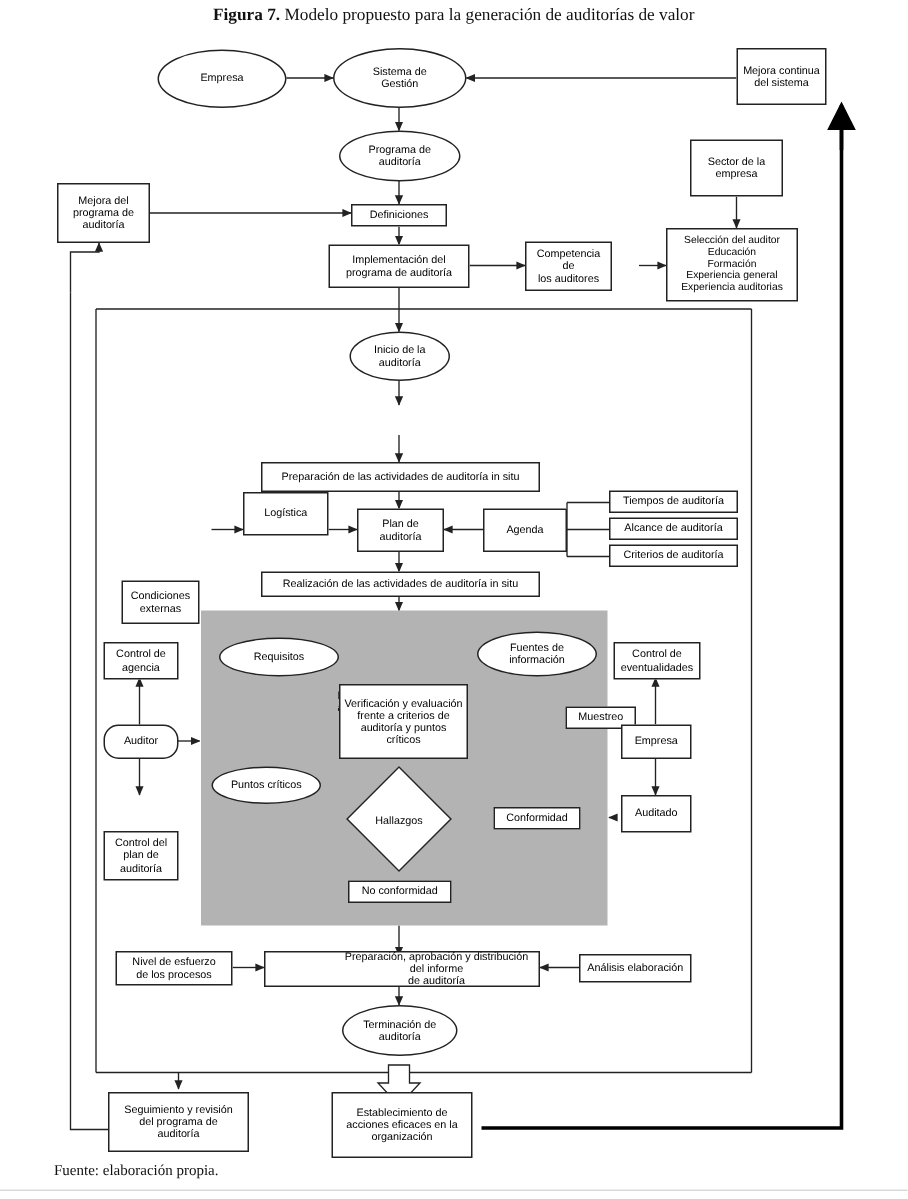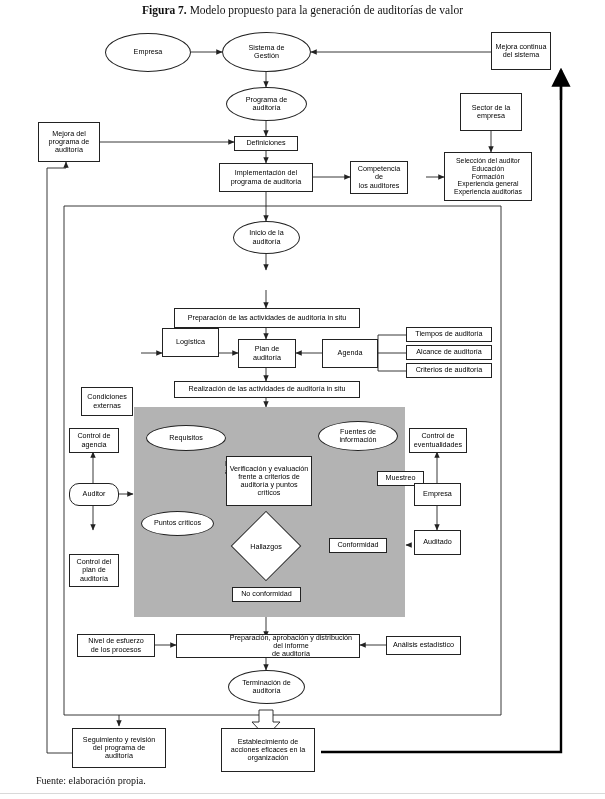--- a/index.html
+++ b/index.html
@@ -338,21 +338,21 @@
     <span>Nivel de esfuerzo
 de los procesos</span>
   </div>
 
   <div class="node rect" style="left:176px;top:634px;width:184px;height:24px;white-space:pre-line;padding-left:48px;">
     <span>Preparación, aprobación y distribución del informe
 de auditoría</span>
   </div>
 
   <div class="node rect" style="left:386px;top:636px;width:75px;height:19px;">
-    <span>Análisis estadístico</span>
+    <span>Análisis elaboración</span>
   </div>
 
   <div class="node ellipse" style="left:228px;top:670px;width:77px;height:34px;white-space:pre-line;">
     <span>Terminación de
 auditoría</span>
   </div>
 
   <div class="node rect" style="left:72px;top:728px;width:94px;height:40px;white-space:pre-line;">
     <span>Seguimiento y revisión
 del programa de

